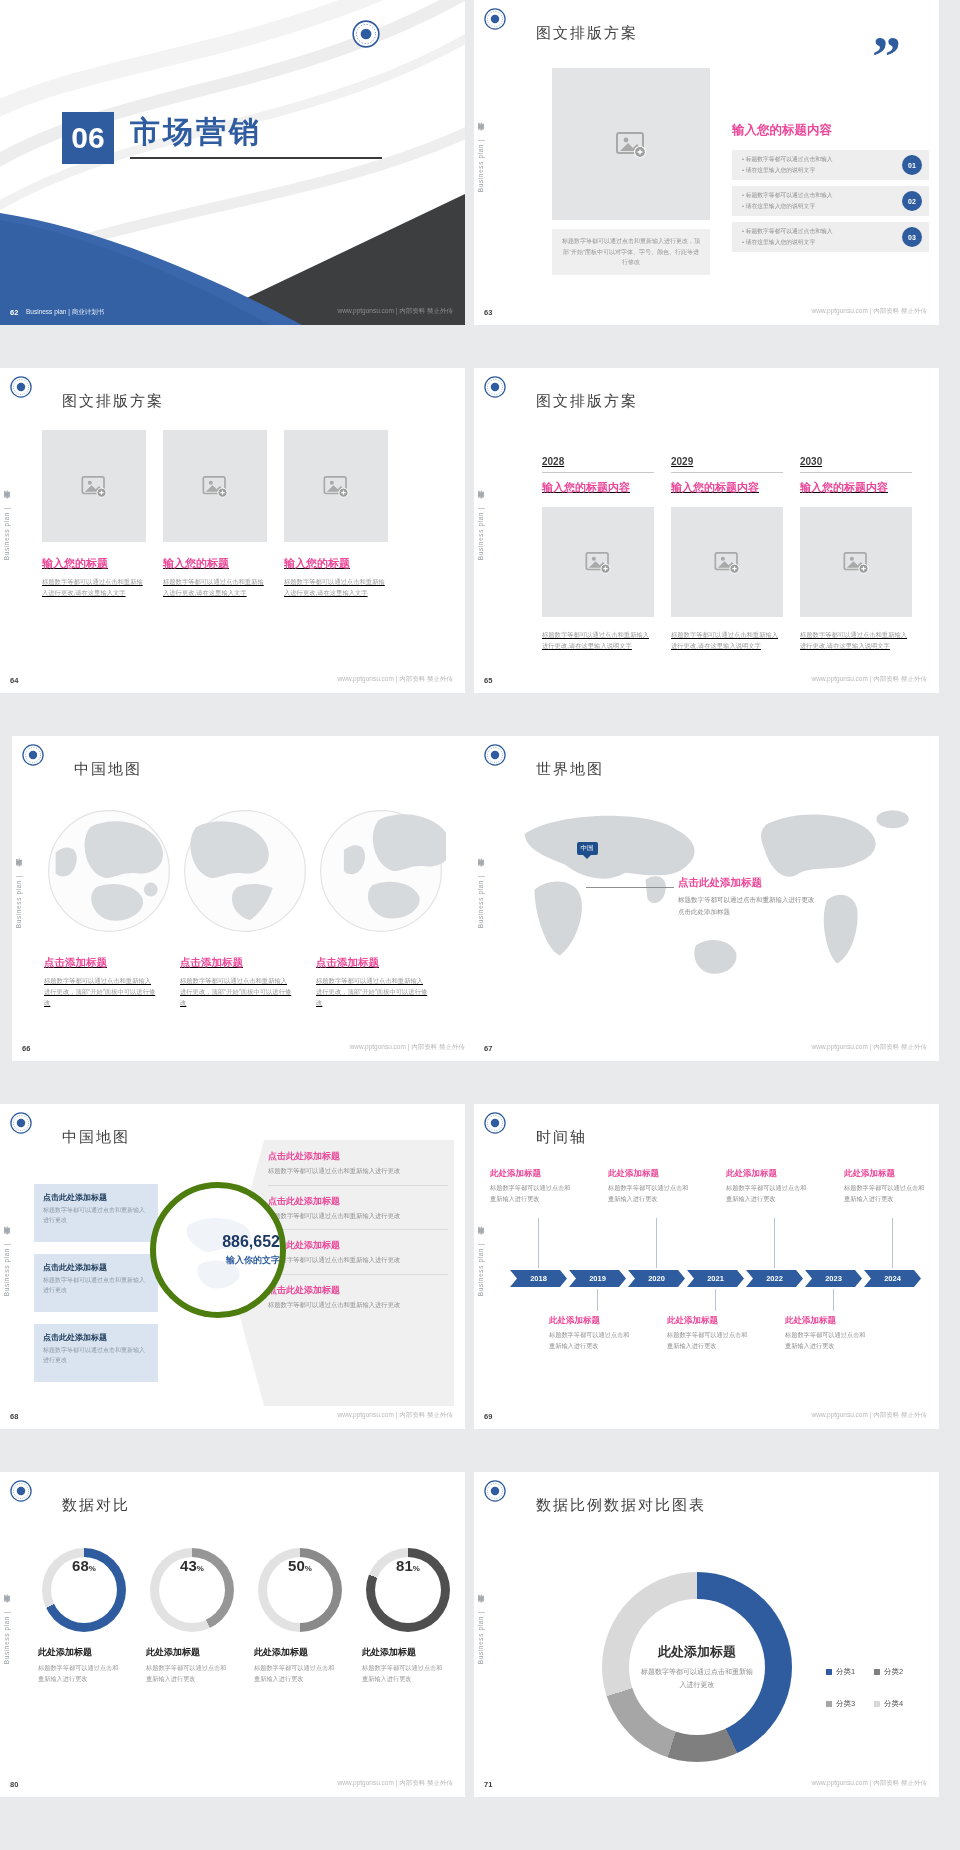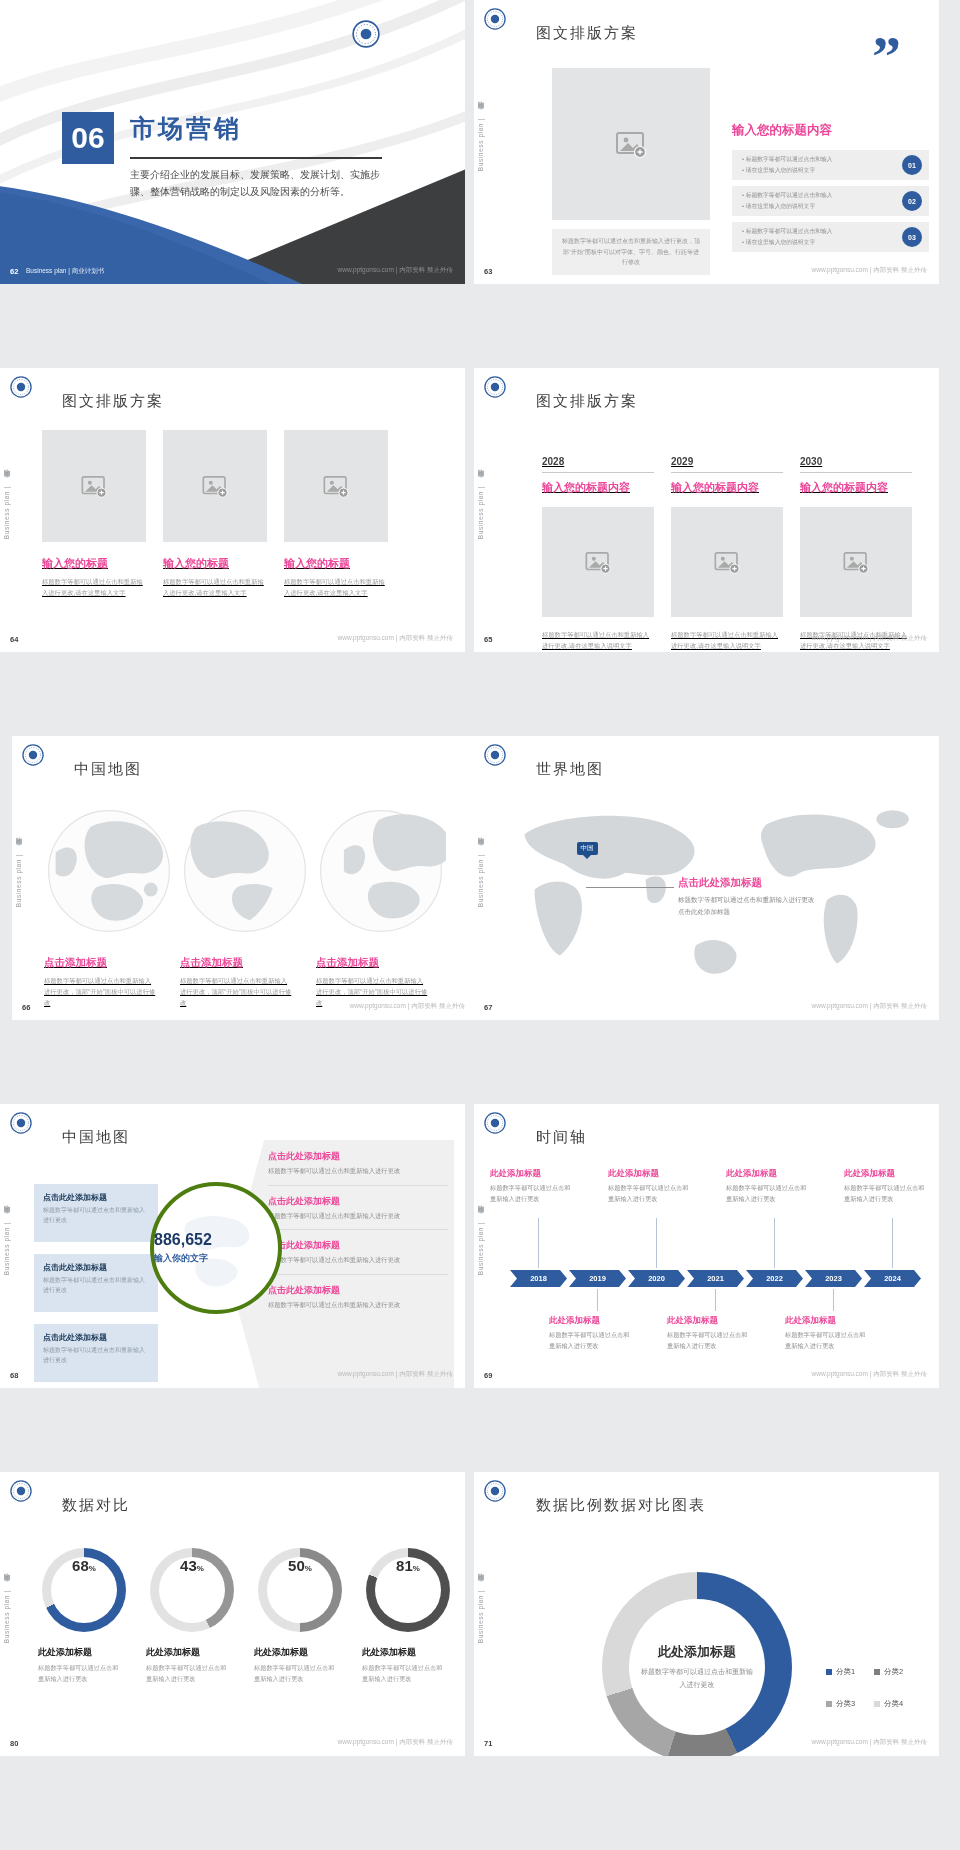--- a/index.html
+++ b/index.html
@@ -1,31 +1,31 @@
 <!DOCTYPE html>
 <html><head>
 <meta charset="utf-8">
 <style>
   html,body{margin:0;padding:0;}
   body{width:960px;height:1850px;background:#e9eaeb;font-family:"Liberation Sans","DejaVu Sans",sans-serif;}
   .page{position:relative;width:960px;height:1850px;overflow:hidden;}
-  .slide{position:absolute;width:465px;height:284px;background:#fff;overflow:hidden;}
+  .slide{position:absolute;width:465px;height:325px;background:#fff;overflow:hidden;}
   
   .logo{position:absolute;top:8px;left:10px;width:22px;height:22px;}
   .vtext{position:absolute;left:3px;top:50%;transform:translateY(-50%) rotate(180deg);writing-mode:vertical-rl;font-size:6.5px;color:#9aa0a6;letter-spacing:.6px;}
   .stitle{position:absolute;left:62px;top:24px;font-size:15px;color:#3f3f3f;letter-spacing:2px;}
   .pnum{position:absolute;left:10px;bottom:8px;font-size:7.5px;font-weight:bold;color:#3f3f3f;}
   .site{position:absolute;right:12px;bottom:9px;font-size:6.5px;color:#b9b9b9;}
   .ph{background:#e3e4e5;display:flex;align-items:center;justify-content:center;}
   .cap{color:#979797;line-height:1.75;}
   .bluehead{color:#ec4899;font-weight:bold;}
   
   .divbg{position:absolute;inset:0;width:100%;height:100%;}
   .chapbox{position:absolute;left:62px;top:112px;width:52px;height:52px;background:#2e5c9e;color:#fff;font-size:30px;font-weight:bold;display:flex;align-items:center;justify-content:center;}
-  .chaptitle{position:absolute;left:130px;top:112px;font-size:25px;font-weight:bold;color:#2e5c9e;letter-spacing:3px;}
+  .chaptitle{position:absolute;left:130px;top:112px;font-size:30px;font-weight:bold;color:#2e5c9e;letter-spacing:3px;}
   .chapline{position:absolute;left:130px;top:157px;width:252px;height:1.5px;background:#3a3a3a;}
   .chapbody{position:absolute;left:130px;top:167px;width:262px;font-size:10px;color:#4a4a4a;line-height:1.65;margin:0;}
   .brand62{position:absolute;left:26px;bottom:8px;font-size:6.5px;color:#e8eef7;}
   .pnum62{color:#fff;}
   .site62{color:#8d8d8d;}
   
   .quote{position:absolute;left:398px;top:28px;font-size:58px;line-height:1;font-weight:bold;color:#2e5c9e;font-family:"Liberation Serif","DejaVu Serif",serif;}
   .s63img{position:absolute;left:78px;top:68px;width:158px;height:152px;}
   .s63cap{position:absolute;left:78px;top:229px;width:158px;background:#efefef;padding:7px 9px;box-sizing:border-box;font-size:6px;text-align:center;}
   .s63head{position:absolute;left:258px;top:122px;font-size:12.5px;}
@@ -48,21 +48,21 @@
   .pintri{width:0;height:0;border:4px solid transparent;border-top-color:#1f4e8c;margin:0 auto;}
   .connector{position:absolute;left:112px;top:151px;width:88px;height:1px;background:#8f8f8f;}
   .s67text{position:absolute;left:204px;top:140px;width:170px;}
   .s67head{font-size:10.5px;}
   .s67cap{font-size:6.5px;width:142px;margin-top:4px;line-height:1.8;color:#8a8a8a;}
   
   .chevron{position:absolute;left:228px;top:36px;width:226px;height:266px;background:#f0f0f1;clip-path:polygon(0 50%,16% 0,100% 0,100% 100%,16% 100%);}
   .lbox{position:absolute;left:34px;width:124px;height:58px;background:#d9e4f0;padding:8px 9px;box-sizing:border-box;}
   .lboxhead{font-size:8px;font-weight:bold;color:#24405f;}
   .lboxcap{font-size:6px;color:#8e9aa8;line-height:1.6;margin-top:3px;}
-  .circle68{position:absolute;left:150px;top:78px;width:124px;height:124px;background:#fff;border:4px solid #4d7c0f;border-radius:50%;display:flex;flex-direction:column;align-items:flex-start;justify-content:center;z-index:2;}
+  .circle68{position:absolute;left:150px;top:78px;width:124px;height:124px;background:#fff;border:6px solid #4d7c0f;border-radius:50%;display:flex;flex-direction:column;align-items:flex-end;justify-content:center;z-index:2;}
   .bignum{font-size:16px;font-weight:bold;color:#1d3a66;z-index:1;}
   .biglabel{font-size:9px;font-weight:bold;color:#2e5c9e;margin-top:3px;z-index:1;}
   .ritems{position:absolute;left:268px;top:46px;width:180px;}
   .ritem{border-bottom:1px solid #dcdcdc;padding-bottom:8px;margin-bottom:9px;}
   .ritem:last-child{border-bottom:none;}
   .ritemhead{font-size:9px;}
   .ritemcap{font-size:6.3px;color:#8f8f8f;line-height:1.7;margin-top:3px;width:150px;}
   
   .arrows{position:absolute;left:36px;top:166px;display:flex;}
   .arrow{width:57px;height:17px;margin-right:2px;background:#2e5c9e;color:#fff;font-size:7.5px;font-weight:bold;display:flex;align-items:center;justify-content:center;clip-path:polygon(0 0,calc(100% - 7px) 0,100% 50%,calc(100% - 7px) 100%,0 100%,7px 50%);}
@@ -104,21 +104,20 @@
       <path d="M0,244 C70,256 160,292 270,360 L0,360 Z" fill="#2e5c9e" opacity=".55"></path>
     </svg>
     <svg class="logo" style="left:352px;top:20px;width:28px;height:28px" viewBox="0 0 24 24">
       <circle cx="12" cy="12" r="11" fill="#fff" stroke="#2e5c9e" stroke-width="1.4"></circle>
       <circle cx="12" cy="12" r="8.2" fill="none" stroke="#2e5c9e" stroke-width=".6" stroke-dasharray="1 1.6"></circle>
       <circle cx="12" cy="12" r="4.6" fill="#2e5c9e"></circle>
     </svg>
     <div class="chapbox">06</div>
     <div class="chaptitle">市场营销</div>
     <div class="chapline"></div>
-    <p class="chapbody">主要介绍企业的发展目标、发展策略、发展计划、实施步骤、整体营销战略的制定以及风险因素的分析等。</p>
     <span class="pnum pnum62">62</span>
     <span class="brand62">Business plan | 商业计划书</span>
     <span class="site site62">www.pptgonsu.com | 内部资料 禁止外传</span>
   </section>
 
   <section class="slide" style="left:474px;top:0">
     <svg class="logo" viewBox="0 0 24 24">
       <circle cx="12" cy="12" r="11" fill="#fff" stroke="#2e5c9e" stroke-width="1.4"></circle>
       <circle cx="12" cy="12" r="8.2" fill="none" stroke="#2e5c9e" stroke-width=".6" stroke-dasharray="1 1.6"></circle>
       <circle cx="12" cy="12" r="4.6" fill="#2e5c9e"></circle>

